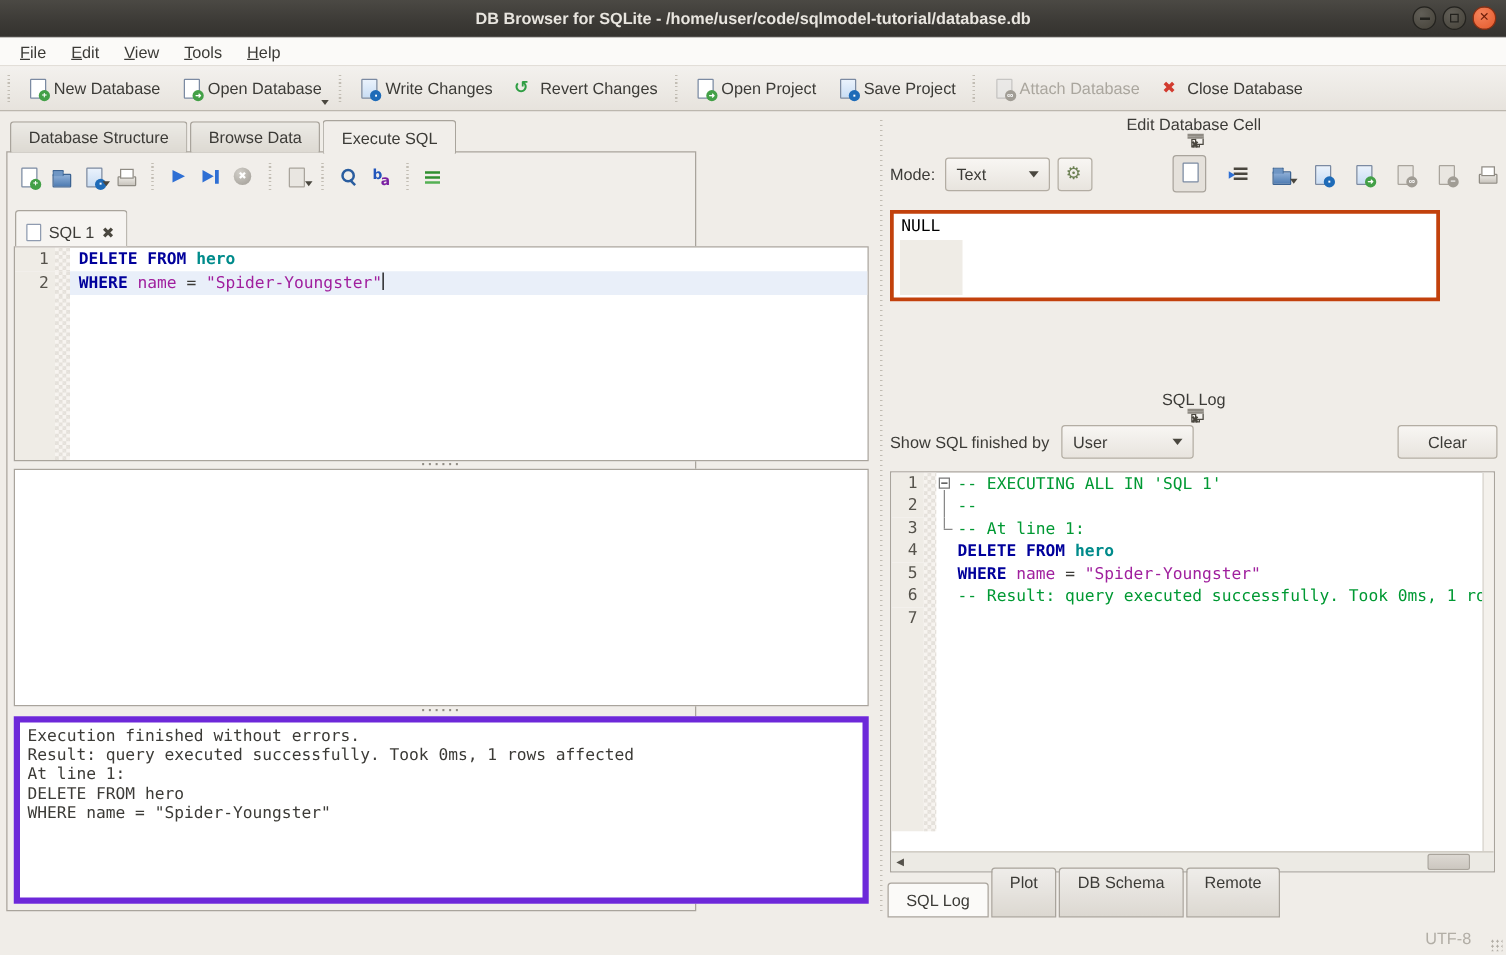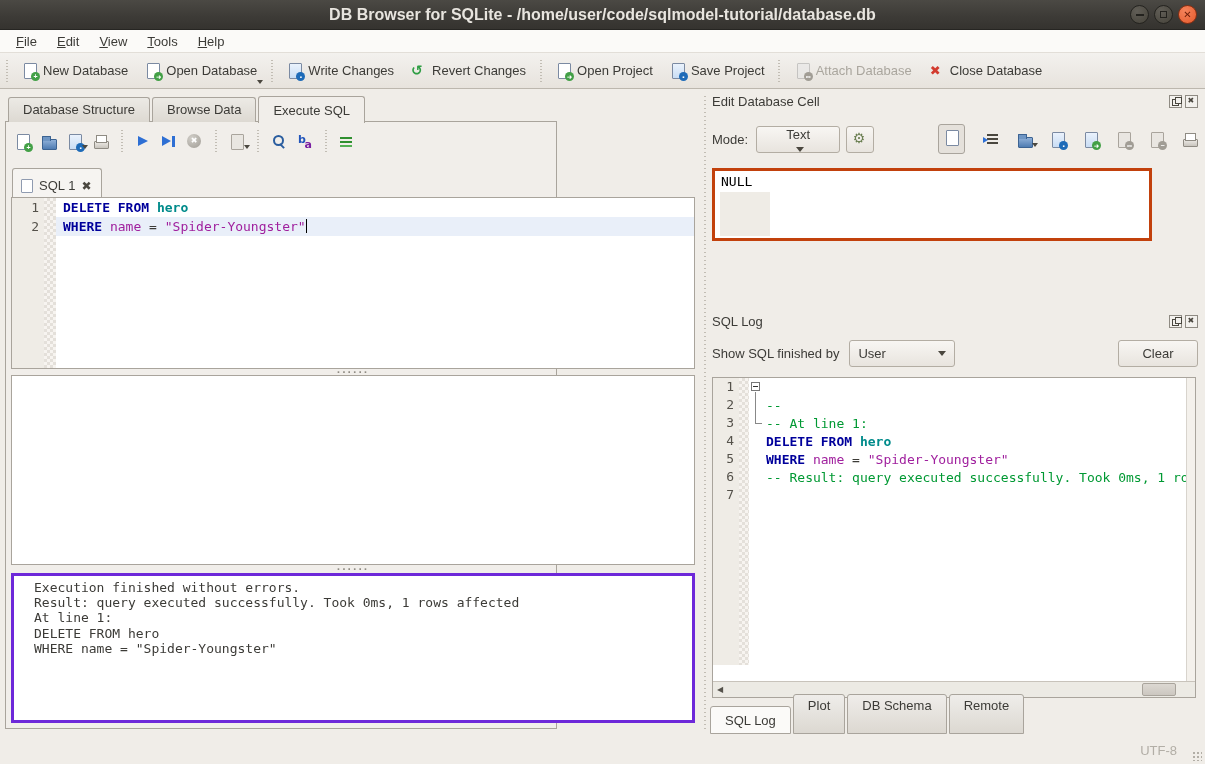--- a/index.html
+++ b/index.html
@@ -4,21 +4,21 @@
 <style>
   * { margin:0; padding:0; box-sizing:border-box; }
   html,body { width:1205px; height:764px; overflow:hidden; }
   body { font-family:"Liberation Sans","DejaVu Sans",sans-serif; font-size:13px; color:#3c3b37; background:#f0ede8; }
   .window { position:absolute; inset:0; width:1205px; height:764px; background:#f0ede8; overflow:hidden; }
 
   
   .titlebar { position:absolute; left:0; top:0; width:100%; height:30px;
     background:linear-gradient(#4b4944,#3c3a36 60%,#35332f); border-bottom:1px solid #262522;
     display:flex; align-items:center; justify-content:center; }
-  .titlebar .title { color:#e8e5df; font-weight:bold; font-size:16px; }
+  .titlebar .title { color:#e8e5df; font-weight:bold; font-size:13px; }
   .winbtns { position:absolute; right:8px; top:5px; display:flex; gap:5px; }
   .wbtn { width:19px; height:19px; border-radius:50%; border:1px solid #24231f;
     background:radial-gradient(circle at 35% 30%, #615e57, #454239); color:#23221e;
     display:flex; align-items:center; justify-content:center; font-size:10px; line-height:1; }
   .wbtn.close { background:radial-gradient(circle at 35% 30%, #f5835b, #e45a2c); color:#6d1d08; border-color:#8a2f12; }
   .wbtn .sq { width:7px; height:7px; border:1.5px solid #23221e; }
   .wbtn .mn { width:8px; height:2px; background:#23221e; }
 
   
   .menubar { position:absolute; left:0; top:30px; width:100%; height:23px; background:#fbfaf8;
@@ -112,31 +112,31 @@
   .tk-id { color:var(--identifier,#a0209e); }
   .tk-str { color:var(--string,#a0209e); }
   .tk-cm { color:var(--comment,#009933); }
   .caret { display:inline-block; width:1px; height:14px; background:#000; vertical-align:-2px; }
   .editor-fill { display:flex; position:absolute; top:38px; bottom:0; left:0; right:0; }
   .editor-fill .gutter-num { height:100%; }
 
   .hsplit { position:absolute; left:5px; width:684px; height:5px; color:#8f8b83; font:bold 9px/5px "DejaVu Sans",sans-serif;
     text-align:center; letter-spacing:2px; }
   .results-box { position:absolute; left:5px; top:253px; width:684px; height:190px; background:#fff; border:1px solid #a9a49c; }
-  .message-box { position:absolute; left:5px; top:451px; width:684px; height:150px; background:#fff; border:3px solid #6d28d9;
-    font:13px/15.2px "DejaVu Sans Mono",monospace; padding:4px 20px; white-space:pre; overflow:hidden; }
+  .message-box { position:absolute; left:5px; top:451px; width:684px; height:150px; background:#fff; border:5px solid #6d28d9;
+    font:13px/15.2px "DejaVu Sans Mono",monospace; padding:4px 6px; white-space:pre; overflow:hidden; }
 
   
   .vsplit { position:absolute; left:701px; top:96px; width:7px; height:633px;
     background:repeating-linear-gradient(180deg,#c2bdb4 0 1px, transparent 1px 4px);
     background-size:2px 40px; background-repeat:repeat-y; background-position:center 300px; }
 
   
   .right { position:absolute; left:710px; top:92px; width:490px; height:643px; }
-  .dock-head { display:flex; align-items:center; height:18px; margin:0 2px 0 2px; }
+  .dock-head { display:flex; align-items:center; height:18px; margin:0 2px 0 2px;flex-direction:column; }
   .dock-head .dtitle { flex:1; }
   .dockbtn { width:13px; height:13px; border:1px solid #8f8b83; background:#f3f1ed; margin-left:3px;
     position:relative; display:inline-block; }
   .dockbtn.float::before { content:""; position:absolute; left:2px; top:3px; width:5px; height:5px; border:1px solid #4a473f; }
   .dockbtn.float::after { content:""; position:absolute; left:5px; top:1px; width:5px; height:5px; border:1px solid #4a473f; background:#f3f1ed; }
   .dockbtn.closed::before { content:"✖"; position:absolute; left:1.5px; top:0.5px; font-size:8px; line-height:10px; color:#4a473f; }
 
   .mode-row { position:absolute; left:2px; top:33px; right:2px; height:28px; display:flex; align-items:center; }
   .fieldlabel { margin-right:8px; }
   .combo { height:27px; background:linear-gradient(#f8f6f3,#e8e4de); border:1px solid #b3ada3; border-radius:3px;
@@ -342,21 +342,21 @@
   <div class="right">
 
     <div class="dock-head">
       <span class="dtitle">Edit Database Cell</span>
       <span class="dockbtn float"></span>
       <span class="dockbtn closed"></span>
     </div>
 
     <div class="mode-row">
       <span class="fieldlabel">Mode:</span>
-      <span class="combo" style="width:84px;justify-content:space-between;flex-direction:column;">
+      <span class="combo" style="width:84px;justify-content:space-between;">
         <span>Text</span>
         <span class="arr" style="margin-left:4px;"></span>
       </span>
       <span class="pushbtn" style="width:28px;margin-left:6px;">
         <span class="ico gear"></span>
       </span>
       <span class="celltools">
         <span class="pressed"><span class="ico doc"></span></span>
         <span class="ico wrap"></span>
         <span class="ico folder">
@@ -400,20 +400,21 @@
     </div>
 
     <div class="log-box">
       <div class="log-lines">
         <div class="cline">
           <span class="gutter-num">1</span>
           <span class="checker"></span>
           <span class="fold f-first">
               <span class="fbox"></span>
             </span>
+          <span class="code"><span class="tk-cm">-- EXECUTING ALL IN 'SQL 1'</span></span>
         </div>
         <div class="cline">
           <span class="gutter-num">2</span>
           <span class="checker"></span>
           <span class="fold f-v"></span>
           <span class="code"><span class="tk-cm">--</span></span>
         </div>
         <div class="cline">
           <span class="gutter-num">3</span>
           <span class="checker"></span>

